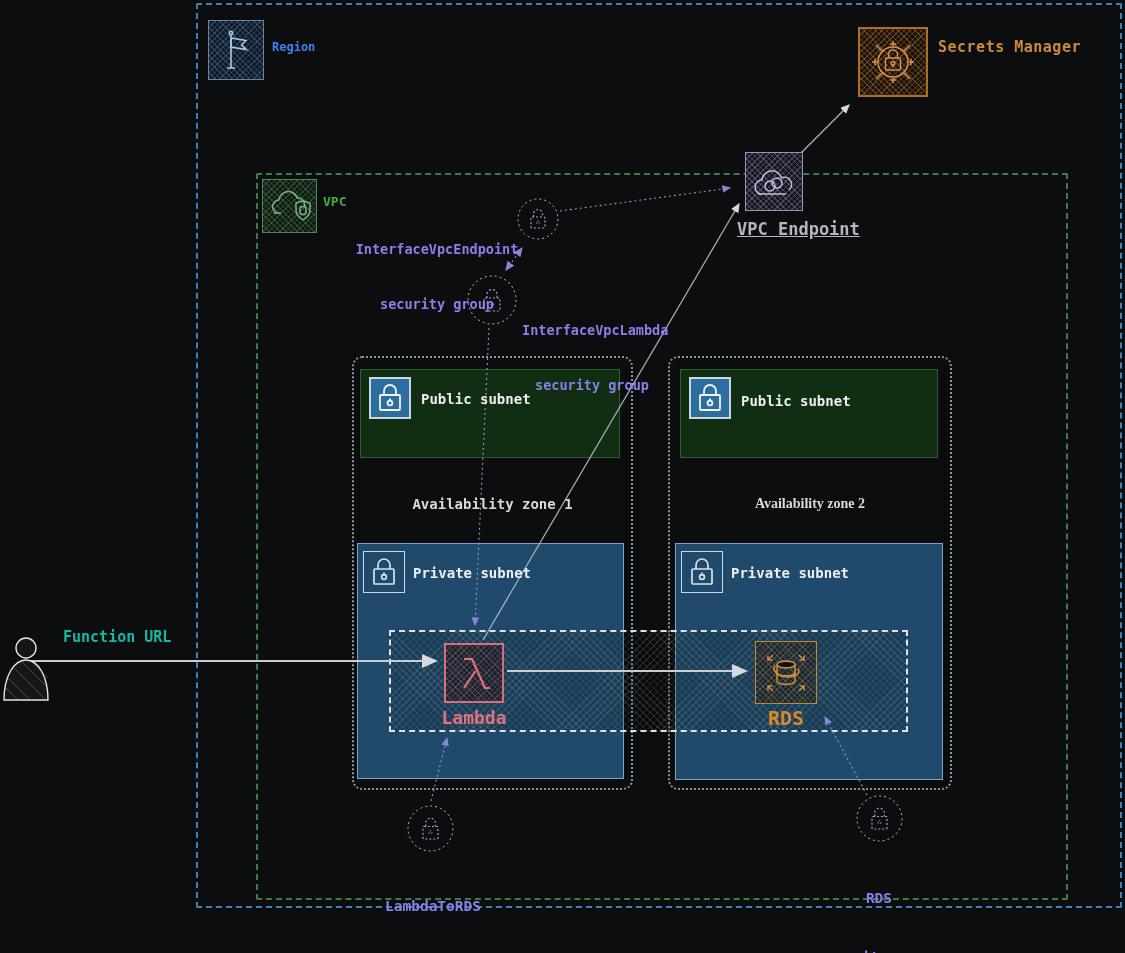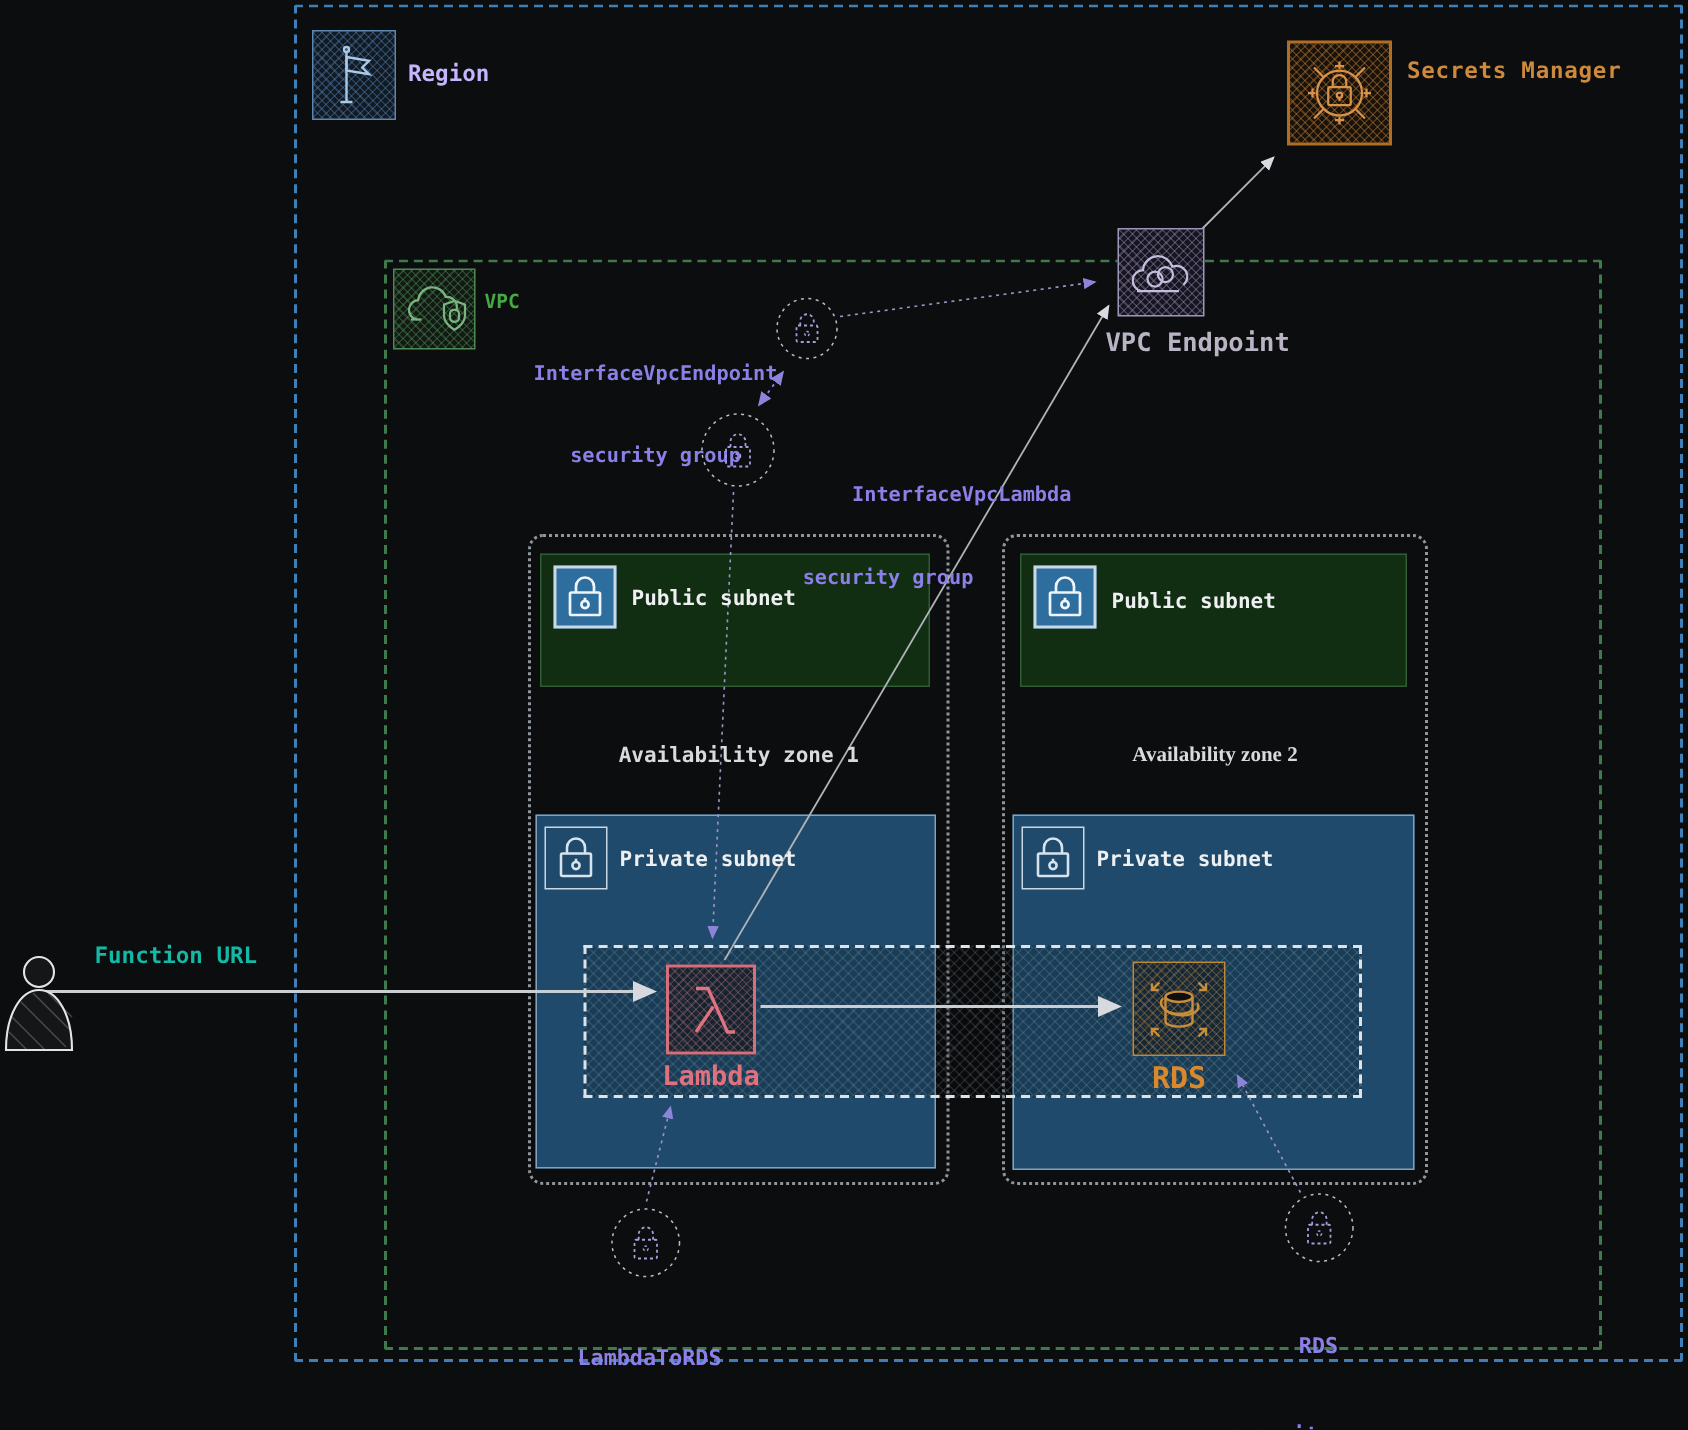--- a/index.html
+++ b/index.html
@@ -25,26 +25,26 @@
   .ic-region{border:1.5px solid #5e87b0;background-color:#121a24;--hc:rgba(96,146,205,.3);}
   .ic-sm{border:2px solid #b06e24;background-color:#1a130b;--hc:rgba(212,140,60,.32);}
   .ic-vpc{border:1.5px solid #4c8a52;background-color:#121a13;--hc:rgba(92,162,102,.3);}
   .ic-vpce{border:1.5px solid #9c96b8;background-color:#17151f;--hc:rgba(172,162,212,.3);}
   .ic-lambda{border:2px solid #d56f7b;background-color:rgba(18,20,22,.62);--hc:rgba(222,122,132,.25);}
   .ic-rds{border:1.5px solid #c08a35;background-color:rgba(14,20,28,.55);--hc:rgba(202,142,62,.28);}
   .ic-pub{background:#2e6e9e;border:2px solid #c9d8e4;}
   .ic-priv{background:transparent;border:1.5px solid #c9d8e4;}
   
   .lbl{white-space:pre;font-weight:bold;}
-  .t-region{color:#c4b5fd;font-size:15px;}
+  .t-region{color:#3b82f6;font-size:12px;}
   .t-sm{color:#ce8a3c;font-size:15px;letter-spacing:.5px;}
   .t-vpc{color:#44aa44;font-size:13px;}
   .t-sg{color:#8b80e8;font-size:13.5px;line-height:1.35;text-align:center;}
   .t-sg2{color:#8b80e8;font-size:14.5px;line-height:1.35;text-align:center;}
-  .t-vpce{color:#b9b3c4;font-size:17px;}
+  .t-vpce{color:#b9b3c4;font-size:17px;text-decoration:underline;}
   .t-subnet{color:#edeff1;font-size:14px;}
   .t-az{color:#d8dadd;font-size:14px;text-align:center;}
   .t-lambda{color:#e2717e;font-size:18px;text-align:center;}
   .t-rds{color:#d8892b;font-size:20px;text-align:center;}
   .t-func{color:#14b8a6;font-size:15px;}
 </style>
 </head>
 <body>
 
 <div class="canvas">
@@ -118,21 +118,21 @@
       <rect x="32" y="20.5" width="6" height="8" rx="2.6"></rect>
     </svg>
   </div>
   <div class="abs lbl t-vpc" style="left:323px;top:194px;">VPC</div>
 
   <div class="abs lbl t-sg" style="left:352px;top:204px;width:170px;">
     <span style="display:block;">InterfaceVpcEndpoint</span>
     <span style="display:block;">security group</span>
   </div>
   <div class="abs lbl t-sg" style="left:522px;top:285px;width:140px;">
-    <span style="display:block;margin-left:46px;">InterfaceVpcLambda</span>
+    <span style="display:block;">InterfaceVpcLambda</span>
     <span style="display:block;">security group</span>
   </div>
 
   <svg class="abs" style="left:516px;top:197px;" width="44" height="44" viewBox="0 0 44 44" fill="none">
     <circle cx="22" cy="22" r="20" stroke="#b9bec6" stroke-width="1" stroke-dasharray="2 3"></circle>
     <rect x="15" y="20" width="14" height="11" rx="1" stroke="#a59edb" stroke-width="1.2" stroke-dasharray="2 2"></rect>
     <path d="M17.5 20 V17 a4.5 4.5 0 0 1 9 0 V20" stroke="#a59edb" stroke-width="1.2" stroke-dasharray="2 2"></path>
     <circle cx="22" cy="25.5" r="1.5" stroke="#a59edb" stroke-width="1" stroke-dasharray="1.5 1.5"></circle>
   </svg>
   <svg class="abs" style="left:466px;top:274px;" width="52" height="52" viewBox="0 0 52 52" fill="none">

